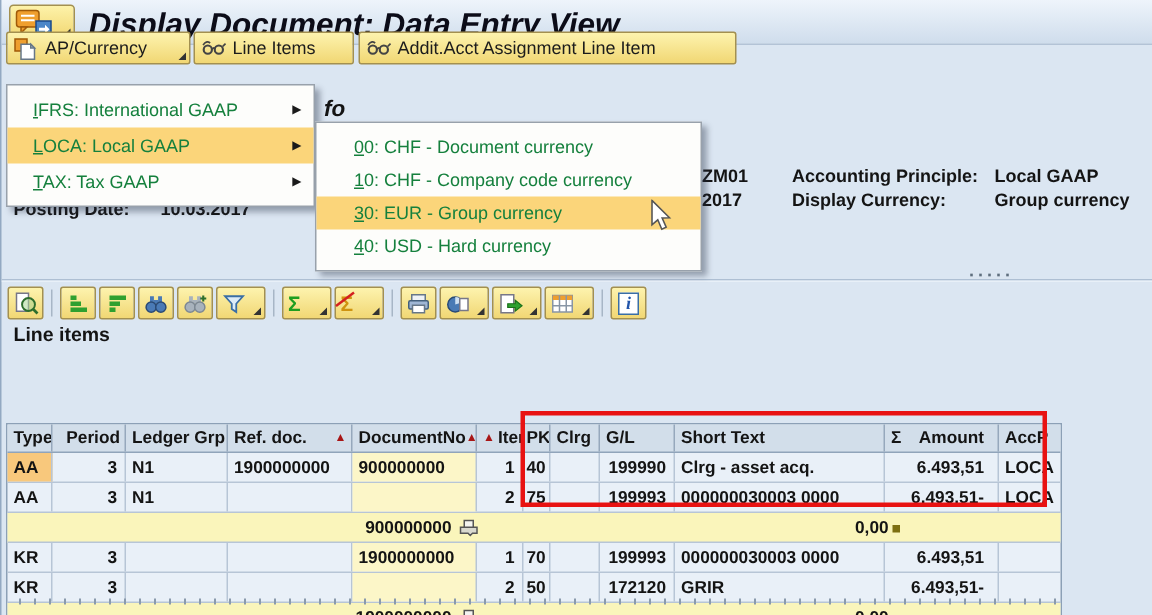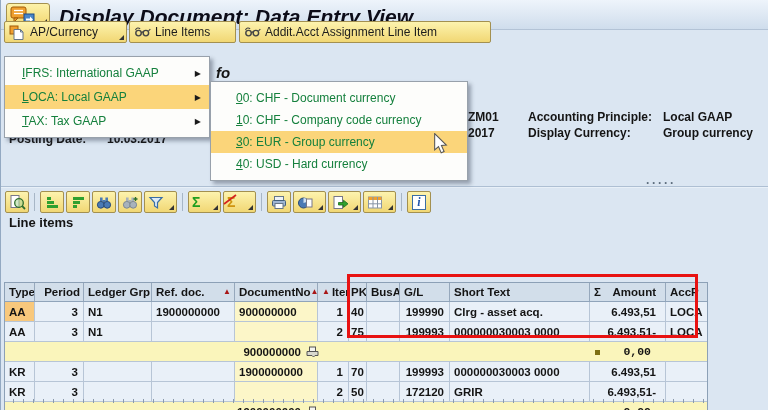--- a/index.html
+++ b/index.html
@@ -110,21 +110,21 @@
   .spread { justify-content:space-between; padding-right:9px; }
   .subrow { position:relative; height:20px; background:#faf5bb; border-bottom:1px solid #b7c5d6; }
   .totrow { position:relative; height:20px; background:#f2e637; border-bottom:1px solid #b7c5d6; }
   .sub-doc { position:absolute; left:0; top:0; width:296px; height:20px; text-align:right;
              line-height:20px; }
   .sub-icon { position:absolute; left:301px; top:4px; cursor:pointer; }
   .tot-icon { position:absolute; left:4px; top:4px; cursor:pointer; }
   .marker { position:absolute; top:8px; width:5px; height:5px; background:#7d6f12; }
   .m1 { left:590px; } .mt1 { left:584px; } .mt2 { left:596px; }
   .sub-amt { position:absolute; left:565px; top:0; width:90px; height:20px;
-             text-align:right; padding-right:9px; line-height:20px;font-family:Liberation Mono, monospace; }
+             padding-right:9px; line-height:20px; }
   .ruler { position:absolute; left:3px; top:399px; width:704px; height:4px;
            background: repeating-linear-gradient(90deg, transparent 0 9px, #8a9aac 9px 10px); }
   
   .redbox { position:absolute; left:346px; top:274px; width:351px; height:64px;
             border:3px solid #e81212; z-index:30; pointer-events:none; }
   .cursor { position:absolute; left:432px; top:133px; z-index:50; pointer-events:none; }
 </style>
 </head>
 <body>
 
@@ -341,21 +341,21 @@
           <span class="sortup"></span>
         </div>
       <div class="hc c-item">
           <span class="sortup leftpos"></span>
           <span style="margin-left:auto">Item</span>
         </div>
       <div class="hc c-pk">
           <span>PK</span>
         </div>
       <div class="hc c-busa">
-          <span>BusA</span>
+          <span>Clrg</span>
         </div>
       <div class="hc c-gl">
           <span>G/L</span>
         </div>
       <div class="hc c-text">
           <span>Short Text</span>
         </div>
       <div class="hc c-amt spread">
           <span>Σ</span>
           <span>Amount</span>

